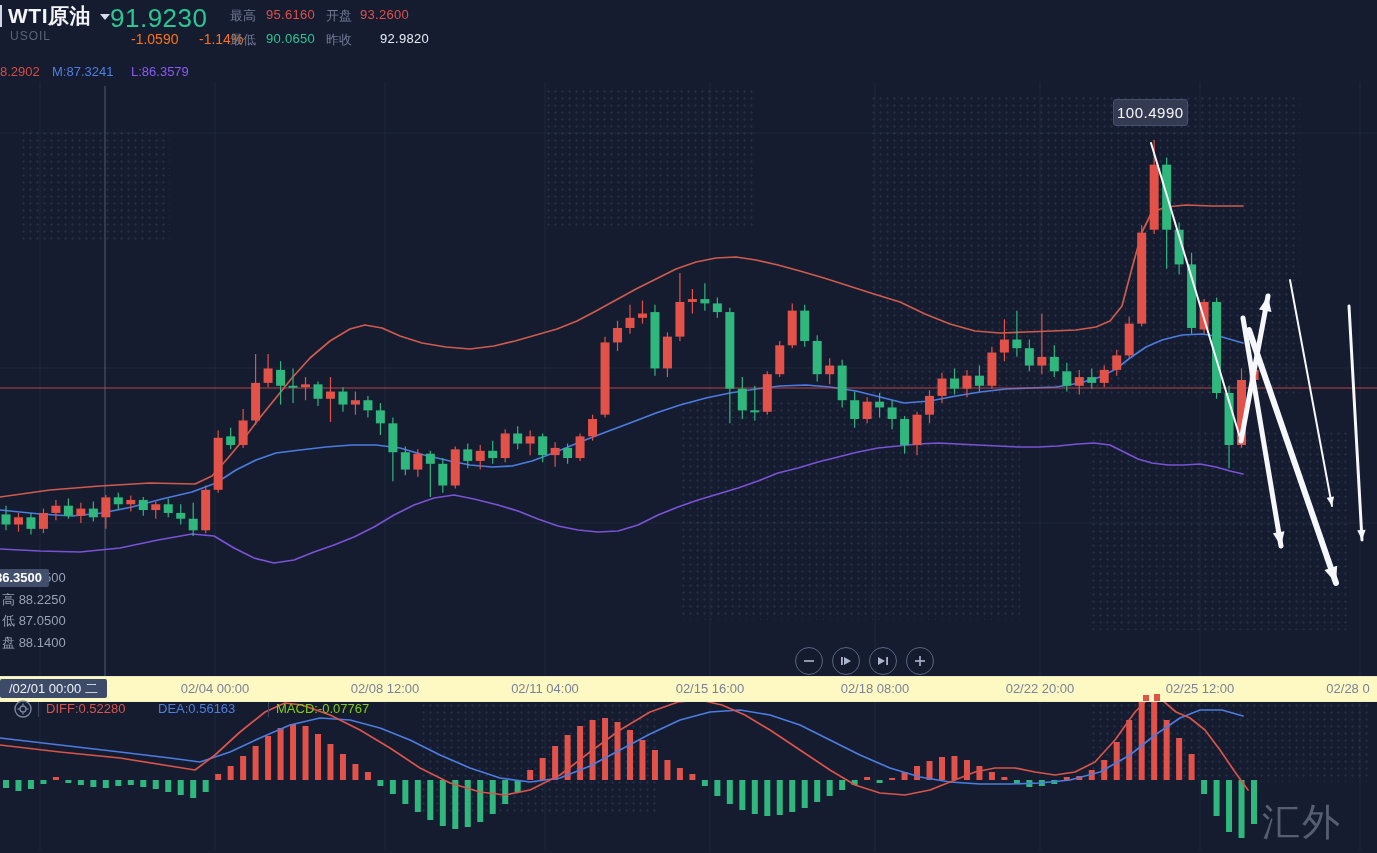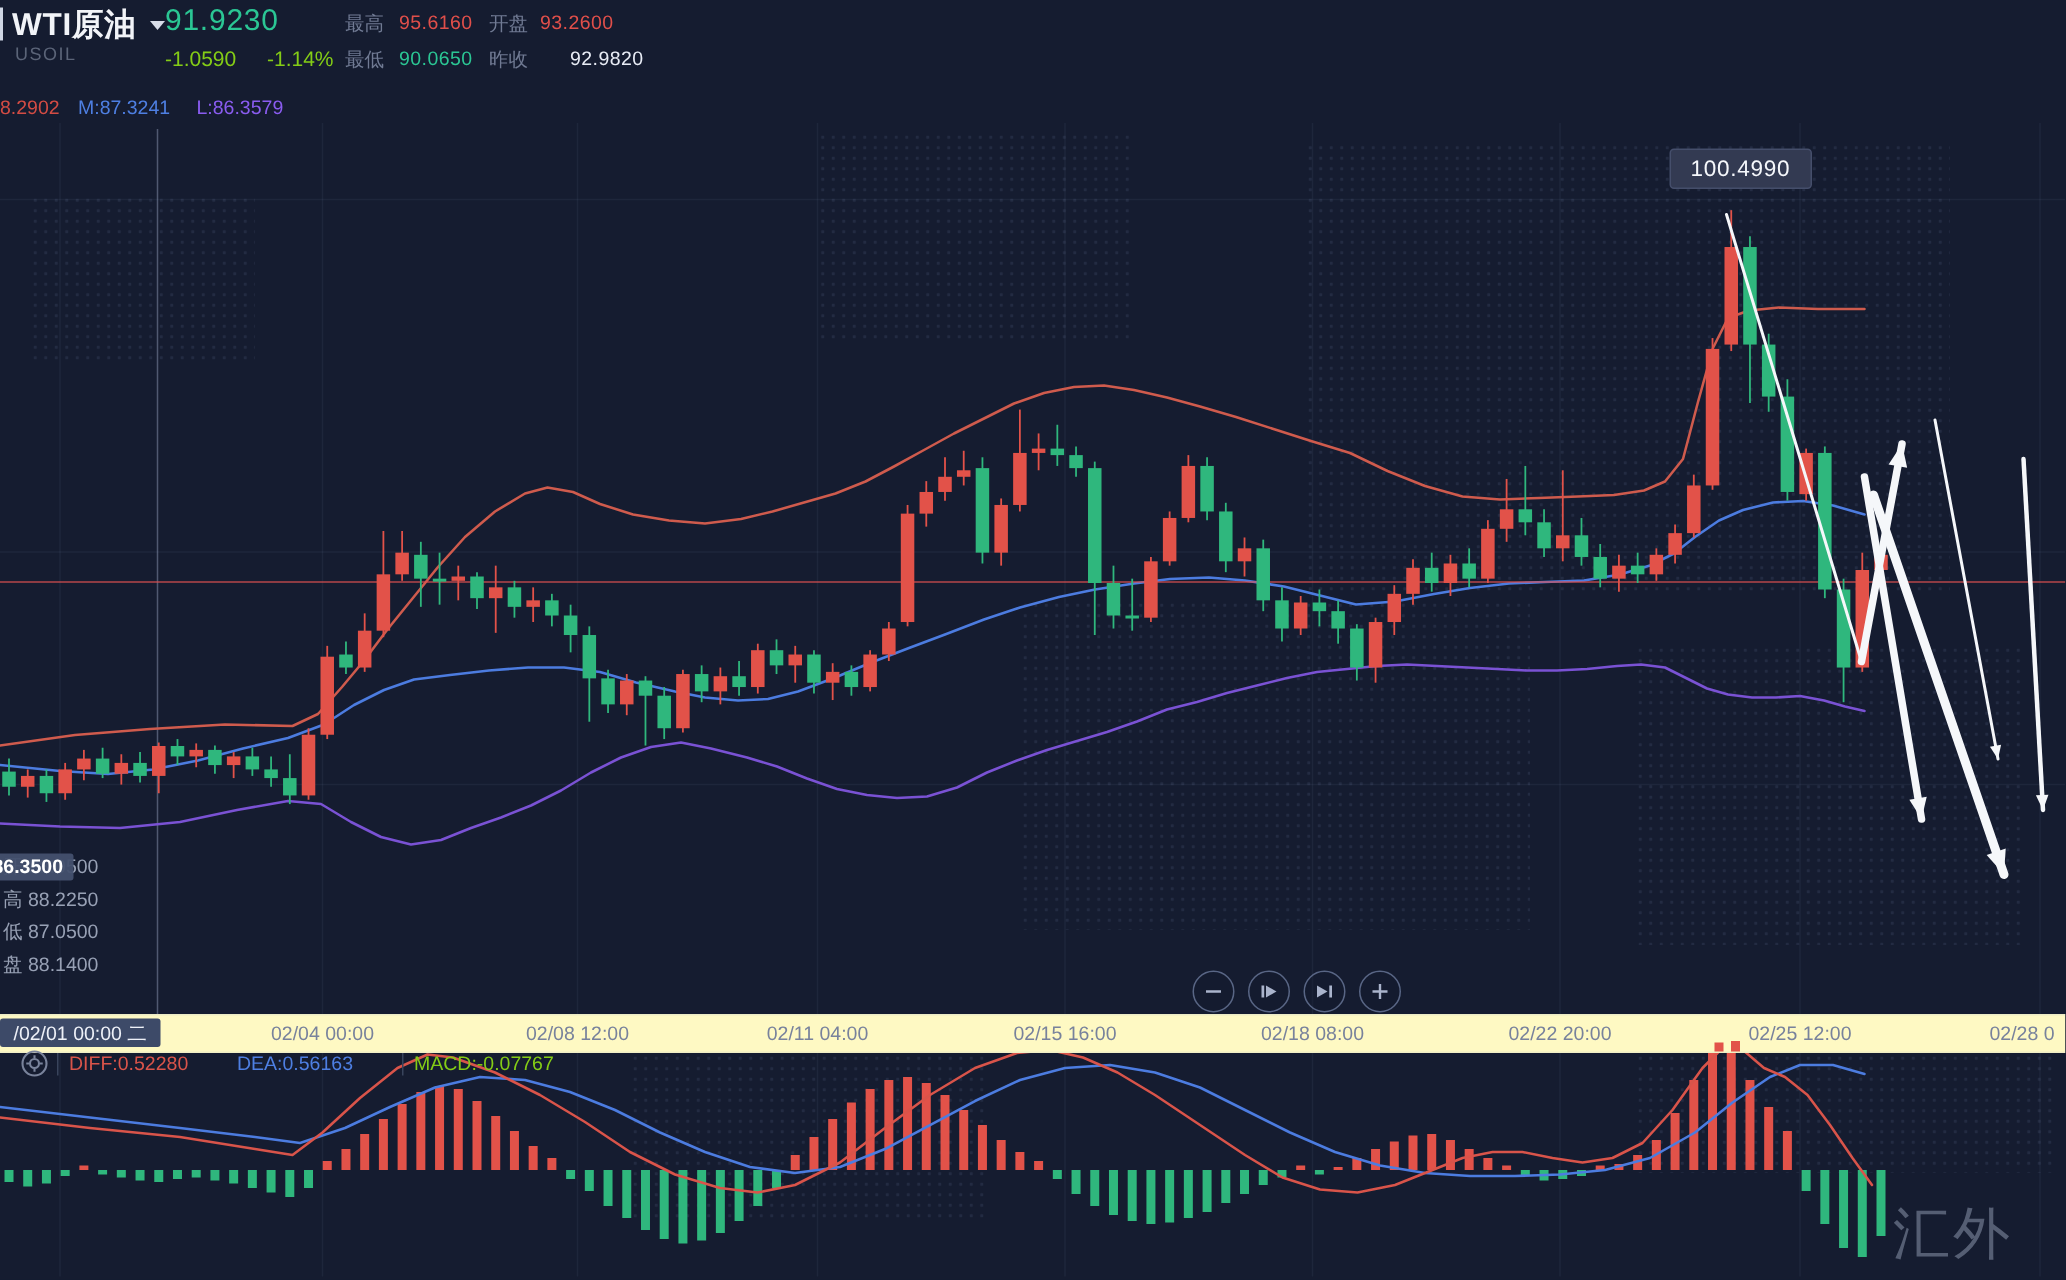--- a/index.html
+++ b/index.html
@@ -9,33 +9,33 @@
     background-image:radial-gradient(rgba(96,110,148,.33) 1px, transparent 1.3px);
     background-size:7px 7px;}
   #chart-svg{position:absolute;left:0;top:0;z-index:2;}
   
   #hdr{position:absolute;left:0;top:0;z-index:6;width:100%;}
   .hdr-tick{position:absolute;left:0;top:5px;width:2px;height:22px;background:#cfd6e4;}
   .sym{position:absolute;left:8px;top:2px;font-size:21px;font-weight:bold;color:#f2f4f8;letter-spacing:.5px;}
   .caret{position:absolute;left:100px;top:14px;width:0;height:0;border-left:5px solid transparent;
     border-right:5px solid transparent;border-top:6px solid #d7dce8;}
   .code{position:absolute;left:10px;top:29px;font-size:12px;color:#5b6478;letter-spacing:1px;}
-  .px{position:absolute;left:110px;top:3px;font-size:20px;color:#2bc694;letter-spacing:.5px;}
-  .chg{position:absolute;top:31px;font-size:14px;color:#84cc16;}
+  .px{position:absolute;left:110px;top:3px;font-size:26px;color:#2bc694;letter-spacing:.5px;}
+  .chg{position:absolute;top:31px;font-size:14px;color:#f97316;margin-left:21px;}
   .slabel{position:absolute;font-size:13px;color:#707a93;}
   .sval{position:absolute;font-size:13px;letter-spacing:.3px;}
   .c-red{color:#e04f4a;} .c-green{color:#2bc694;} .c-white{color:#e8ecf5;margin-left:20px;}
   #bollrow{position:absolute;left:0;top:64px;z-index:6;font-size:13px;}
   #bollrow span{position:absolute;white-space:nowrap;}
   
   #lt{position:absolute;left:2px;top:567px;z-index:6;font-size:13px;color:#98a1b5;line-height:21.5px;}
   #ptag{position:absolute;left:-12px;top:569px;z-index:7;background:rgba(67,80,110,.95);color:#fff;
     font-weight:bold;font-size:13px;padding:1px 7px 2px 7px;border-radius:2px;}
   #peak{position:absolute;left:1113px;top:99px;z-index:6;background:#333a52;border:1px solid #454e6b;
-    color:#f5f7fb;font-size:15px;padding:4px 13px;border-radius:3px;letter-spacing:.5px;}
+    color:#f5f7fb;font-size:15px;padding:4px 3px;border-radius:3px;letter-spacing:.5px;}
   
   #taxis{position:absolute;left:0;top:676px;width:1377px;height:24px;background:#fef9c3;z-index:4;
     border-top:1px solid rgba(160,175,210,.18);border-bottom:1px solid rgba(160,175,210,.14);}
   .tlabel{position:absolute;top:4px;font-size:13px;color:#78829c;white-space:nowrap;transform:translateX(-50%);}
   #thl{position:absolute;left:0;top:2px;height:19px;line-height:19px;background:#3d4a68;color:#eef1f8;
     font-size:13px;padding:0 9px;border-radius:2px;white-space:nowrap;}
   .nub{position:absolute;bottom:0;width:6px;background:#e25249;}
   
   #nav{position:absolute;left:795px;top:647px;z-index:6;display:flex;gap:9px;}
   .nbtn{width:26px;height:26px;border:1px solid #596685;border-radius:50%;display:flex;

